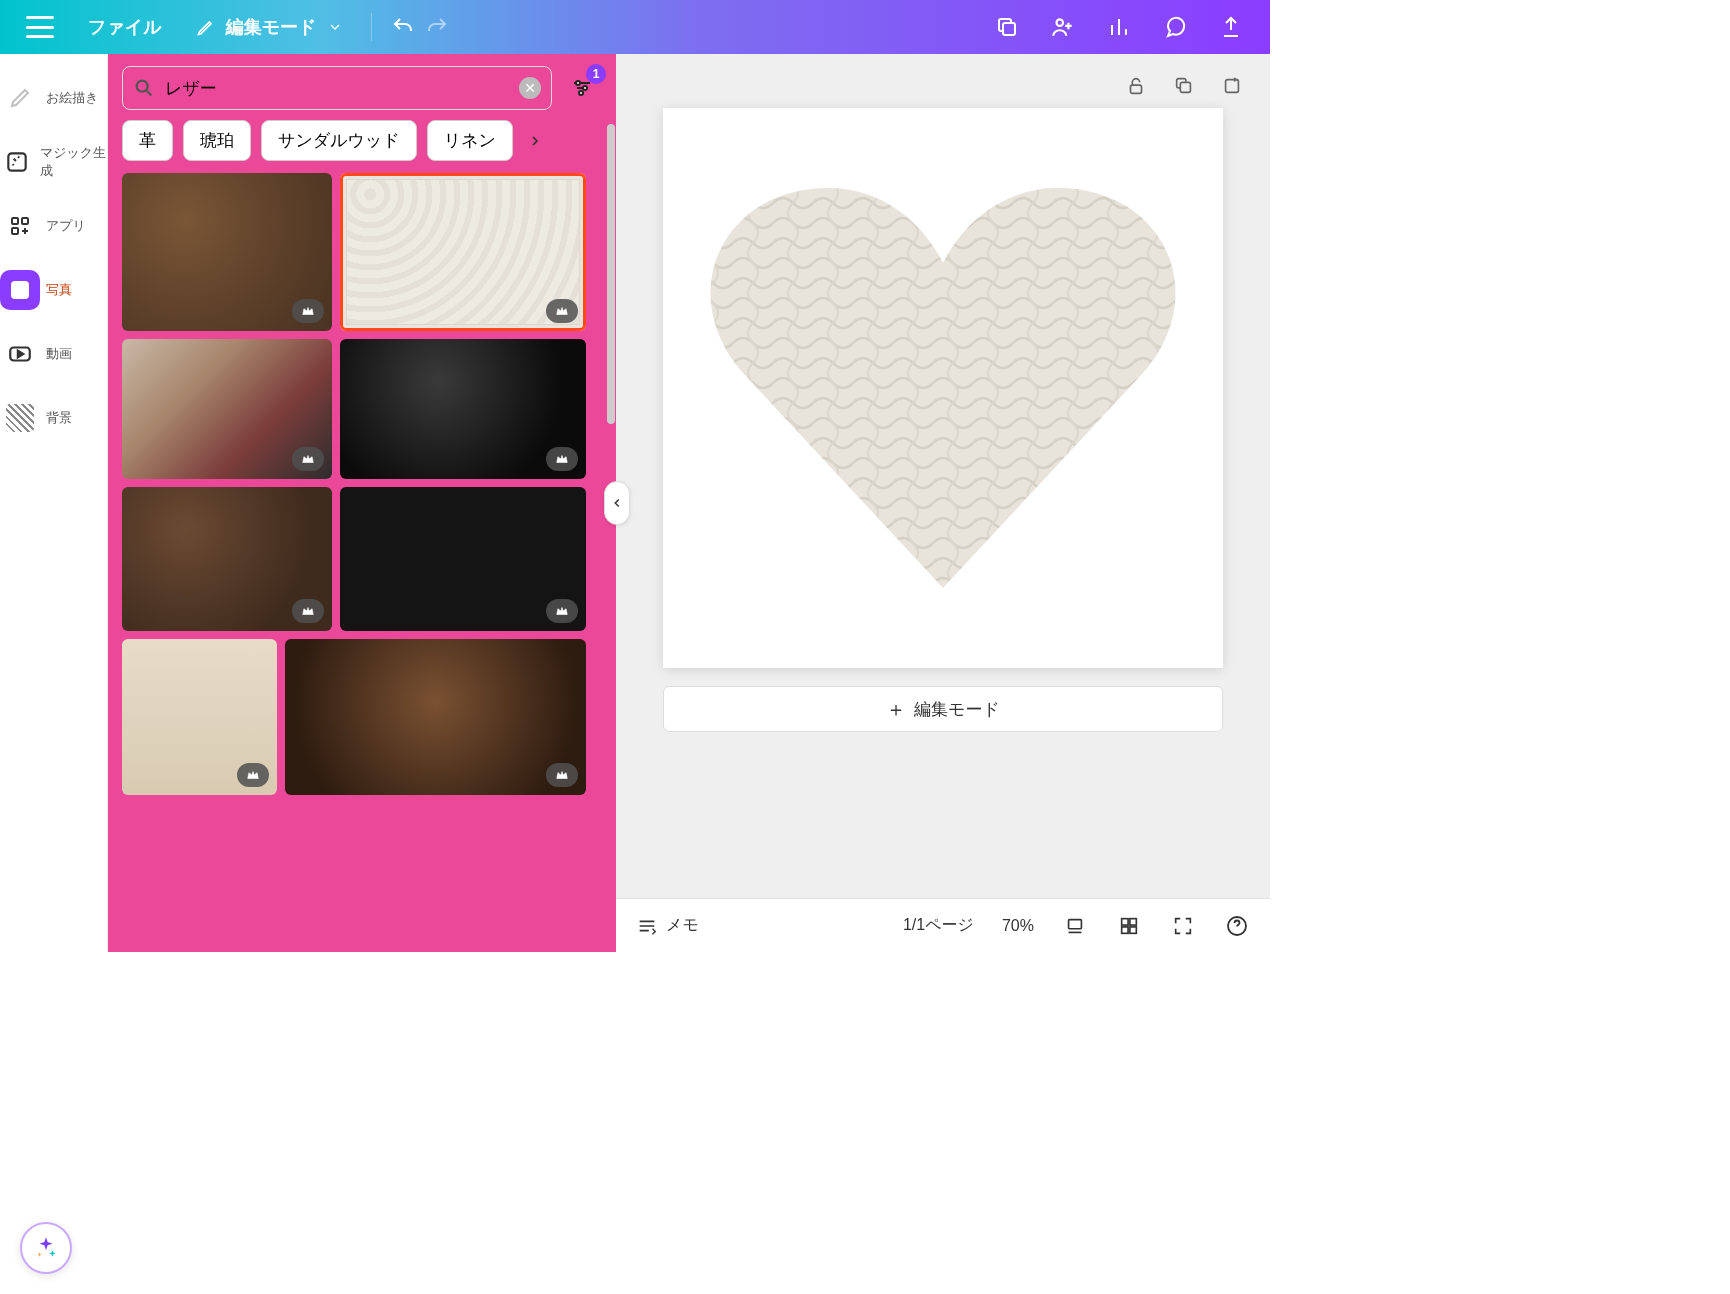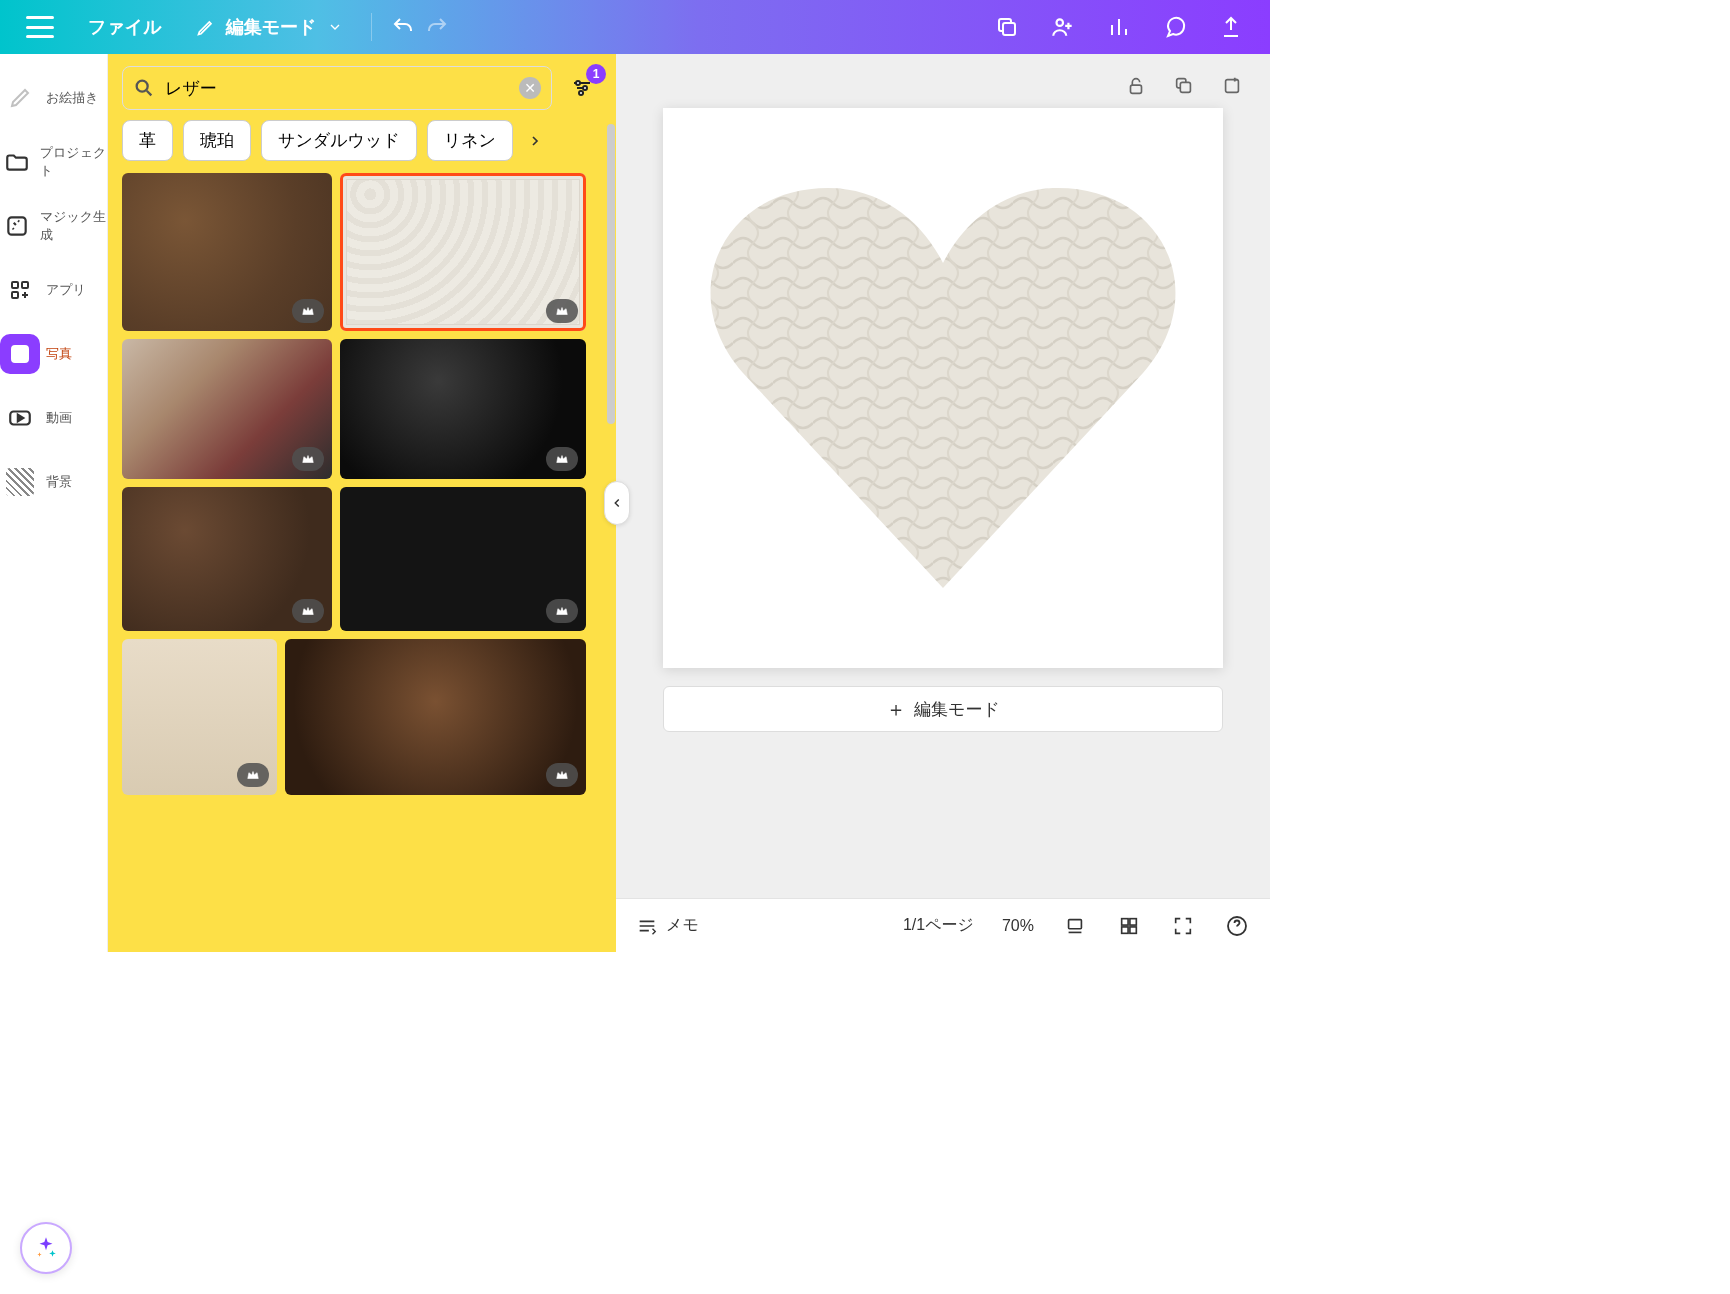--- a/index.html
+++ b/index.html
@@ -21,21 +21,21 @@
 .sidebar { width: 108px; background: #fff; border-right: 1px solid #eee; display: flex; flex-direction: column; align-items: center; padding-top: 14px; gap: 4px; }
 .sidebar .item { width: 100%; display: flex; align-items: center; gap: 6px; padding: 10px 0; font-size: 13px; color: #555; cursor: pointer; }
 .sidebar .item.active .icon-wrap { background: #8b3dff; border-radius: 10px; }
 .sidebar .item.active { color: #c2410c; }
 .sidebar .icon-wrap { width: 40px; height: 40px; display: flex; align-items: center; justify-content: center; }
 .sidebar svg { stroke: #333; fill: none; stroke-width: 2; }
 .sidebar .item.active svg { stroke: #fff; fill: #fff; }
 .sidebar .hatch { width: 28px; height: 28px; background: repeating-linear-gradient(45deg,#888 0 2px,#fff 2px 5px); border-radius: 4px; }
 .fab { position: absolute; left: 20px; bottom: 20px; width: 52px; height: 52px; border-radius: 50%; background: #fff; border: 2px solid #c9a8ff; display: flex; align-items: center; justify-content: center; cursor: pointer; box-shadow: 0 2px 8px rgba(0,0,0,0.1); }
 
-.panel { width: 508px; background: #fde047; position: relative; display: flex; flex-direction: column; }
+.panel { width: 508px; background: #ec4899; position: relative; display: flex; flex-direction: column; }
 .searchbar { margin: 12px 14px 10px; display: flex; align-items: center; gap: 10px; }
 .search-input { flex: 1; height: 44px; border: 1px solid #ddd; border-radius: 8px; display: flex; align-items: center; padding: 0 10px; gap: 10px; }
 .search-input input { flex: 1; border: none; outline: none; font-size: 17px; background: transparent; }
 .clear-btn { width: 22px; height: 22px; border-radius: 50%; background: #bbb; color: #fff; display: flex; align-items: center; justify-content: center; font-size: 14px; cursor: pointer; }
 .filter-btn { position: relative; width: 40px; height: 40px; display: flex; align-items: center; justify-content: center; cursor: pointer; }
 .filter-badge { position: absolute; top: -4px; right: -4px; width: 20px; height: 20px; border-radius: 50%; background: #8b3dff; color: #fff; font-size: 12px; display: flex; align-items: center; justify-content: center; font-weight: 600; }
 
 .chips { display: flex; gap: 10px; padding: 0 14px 12px; align-items: center; }
 .chip { border: 1px solid #ccc; border-radius: 8px; padding: 8px 16px; font-size: 17px; cursor: pointer; white-space: nowrap; background: #fff; }
 .chips .scroll-right { width: 24px; height: 24px; display: flex; align-items: center; justify-content: center; cursor: pointer; }
@@ -148,28 +148,20 @@
       <div class="icon-wrap">
           <svg width="24" height="24" viewBox="0 0 24 24" style="opacity:0.3">
             <path d="M4 20l4-1L20 7l-3-3L5 16l-1 4z"></path>
           </svg>
         </div>
       <span>お絵描き</span>
     </div>
     <div class="item">
       <div class="icon-wrap">
           <svg width="26" height="26" viewBox="0 0 24 24">
-            <path d="M3 8a2 2 0 012-2h4l2 2h8a2 2 0 012 2v7a2 2 0 01-2 2H5a2 2 0 01-2-2V8z"></path>
-          </svg>
-        </div>
-      <span>プロジェクト</span>
-    </div>
-    <div class="item">
-      <div class="icon-wrap">
-          <svg width="26" height="26" viewBox="0 0 24 24">
             <rect x="4" y="4" width="16" height="16" rx="3"></rect>
             <path d="M9 9l2 2M13 7l1 1M8 14l1 1"></path>
           </svg>
         </div>
       <span>マジック生成</span>
     </div>
     <div class="item">
       <div class="icon-wrap">
           <svg width="24" height="24" viewBox="0 0 24 24">
             <rect x="4" y="4" width="6" height="6" rx="1"></rect>

